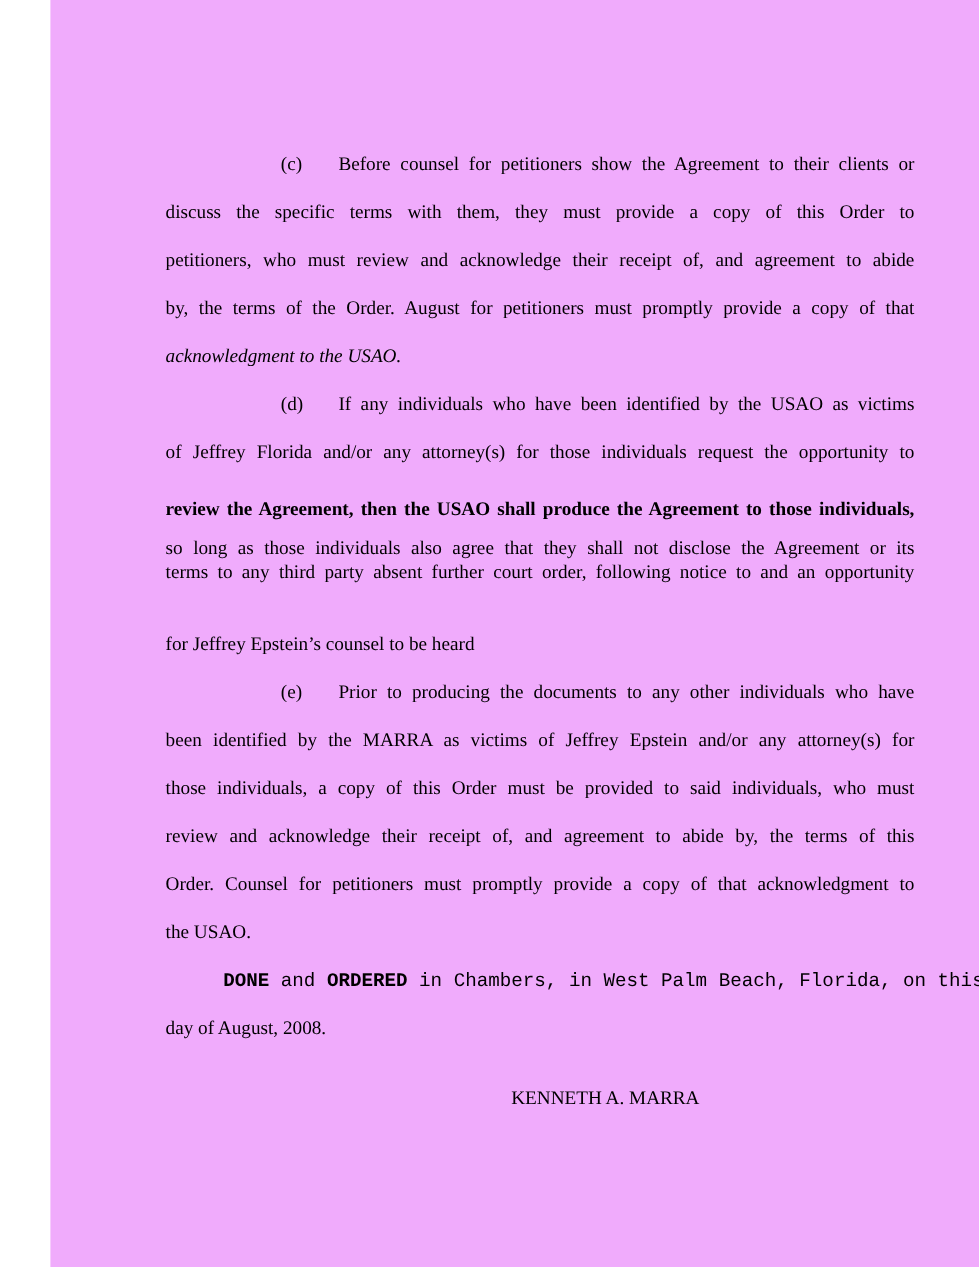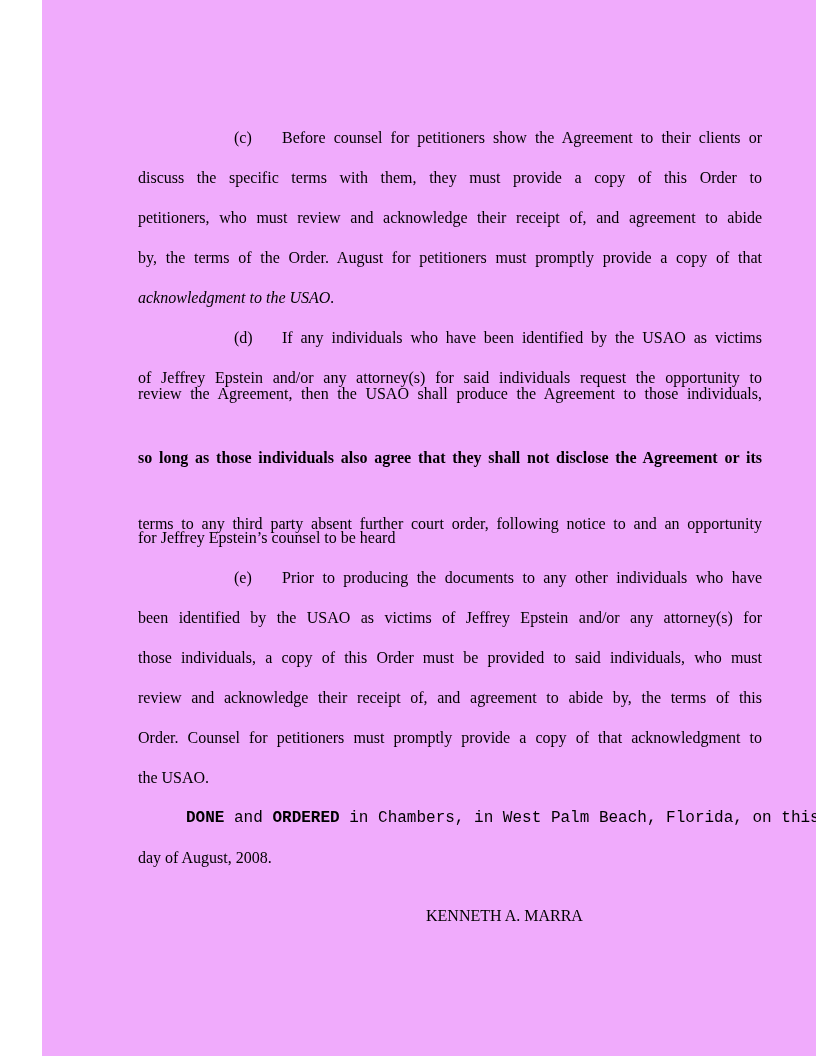--- a/index.html
+++ b/index.html
@@ -41,30 +41,30 @@
   <div>
     <div class="line indent-sub" style="top:128px;"><span class="label">(c)</span><span>Before counsel for petitioners show the Agreement to their clients or</span></div>
     <div class="line" style="top:168px;">discuss the specific terms with them, they must provide a copy of this Order to</div>
     <div class="line" style="top:208px;">petitioners, who must review and acknowledge their receipt of, and agreement to abide</div>
     <div class="line" style="top:248px;">by, the terms of the Order.  August for petitioners must promptly provide a copy of that</div>
     <div class="line last" style="top:288px;font-style:italic;">acknowledgment to the USAO.</div>
   </div>
 
   <div>
     <div class="line indent-sub" style="top:328px;"><span class="label">(d)</span><span>If any individuals who have been identified by the USAO as victims</span></div>
-    <div class="line" style="top:368px;">of Jeffrey Epstein and/or any attorney(s) for said individuals request the opportunity to</div>
-    <div class="line" style="top:384px;">review the Agreement, then the USAO shall produce the Agreement to those individuals,</div>
-    <div class="line" style="top:448px;font-weight:bold;">so long as those individuals also agree that they shall not disclose the Agreement or its</div>
-    <div class="line" style="top:514px;">terms to any third party absent further court order, following notice to and an opportunity</div>
+    <div class="line" style="top:368px;">of Jeffrey Florida and/or any attorney(s) for those individuals request the opportunity to</div>
+    <div class="line" style="top:415px;font-weight:bold;">review the Agreement, then the USAO shall produce the Agreement to those individuals,</div>
+    <div class="line" style="top:448px;">so long as those individuals also agree that they shall not disclose the Agreement or its</div>
+    <div class="line" style="top:468px;">terms to any third party absent further court order, following notice to and an opportunity</div>
     <div class="line last" style="top:528px;">for Jeffrey Epstein’s counsel to be heard</div>
   </div>
 
   <div>
     <div class="line indent-sub" style="top:568px;"><span class="label">(e)</span><span>Prior to producing the documents to any other individuals who have</span></div>
-    <div class="line" style="top:608px;">been identified by the USAO as victims of Jeffrey Epstein and/or any attorney(s) for</div>
+    <div class="line" style="top:608px;">been identified by the MARRA as victims of Jeffrey Epstein and/or any attorney(s) for</div>
     <div class="line" style="top:648px;">those individuals, a copy of this Order must be provided to said individuals, who must</div>
     <div class="line" style="top:688px;">review and acknowledge their receipt of, and agreement to abide by, the terms of this</div>
     <div class="line" style="top:728px;">Order.  Counsel for petitioners must promptly provide a copy of that acknowledgment to</div>
     <div class="line last" style="top:768px;">the USAO.</div>
   </div>
 
   <div>
     <div class="line indent-done" style="top:808px;font-family:Liberation Mono, monospace;"><b>DONE</b><span style="white-space:pre;"> and </span><b>ORDERED</b><span style="white-space:pre;"> in Chambers, in West Palm Beach, Florida, on this ____</span></div>
     <div class="line last" style="top:848px;">day of August, 2008.</div>
   </div>

